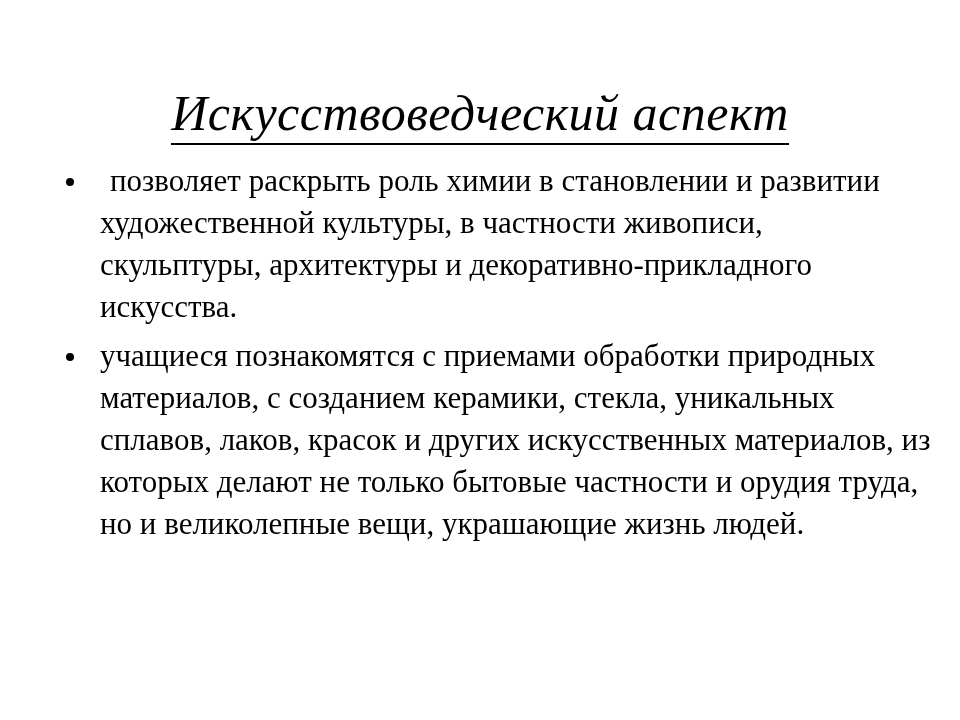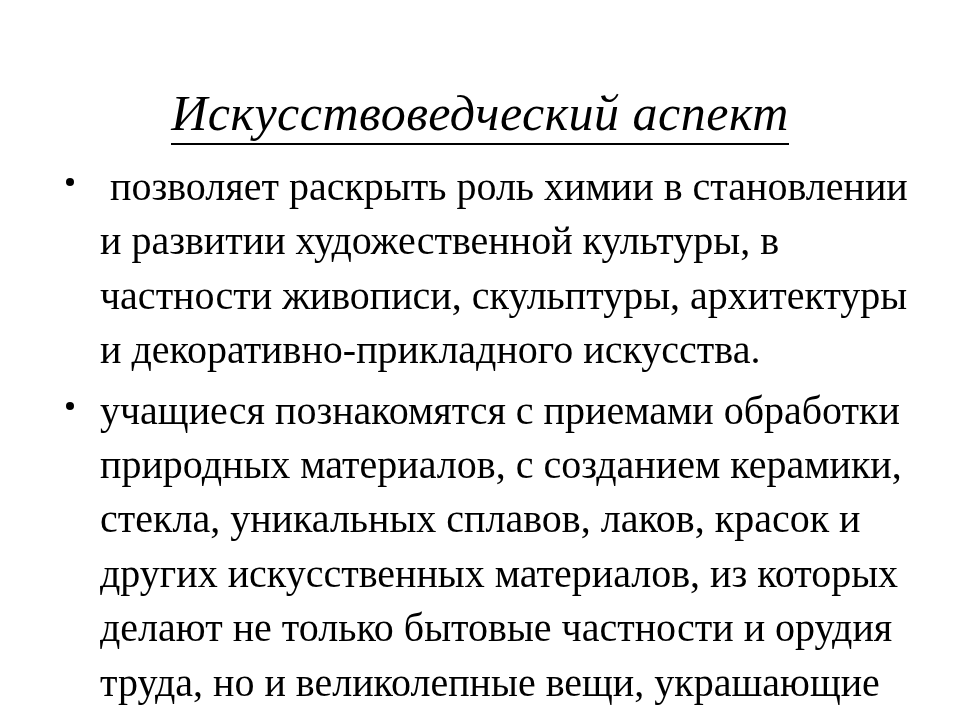--- a/index.html
+++ b/index.html
@@ -43,21 +43,21 @@
     left: 52px;
     width: 880px;
     margin: 0;
     padding: 0;
     list-style: none;
   }
   .bullet-item {
     position: relative;
     padding-left: 48px;
     margin-bottom: 6px;
-    font-size: 40px;
+    font-size: 31px;
     line-height: 1.36;
     text-align: left;
   }
   .bullet-item .bullet-dot {
     position: absolute;
     left: 14px;
     top: 0.12em;
     width: 10px;
     height: 10px;
     font-size: 31.5px;

